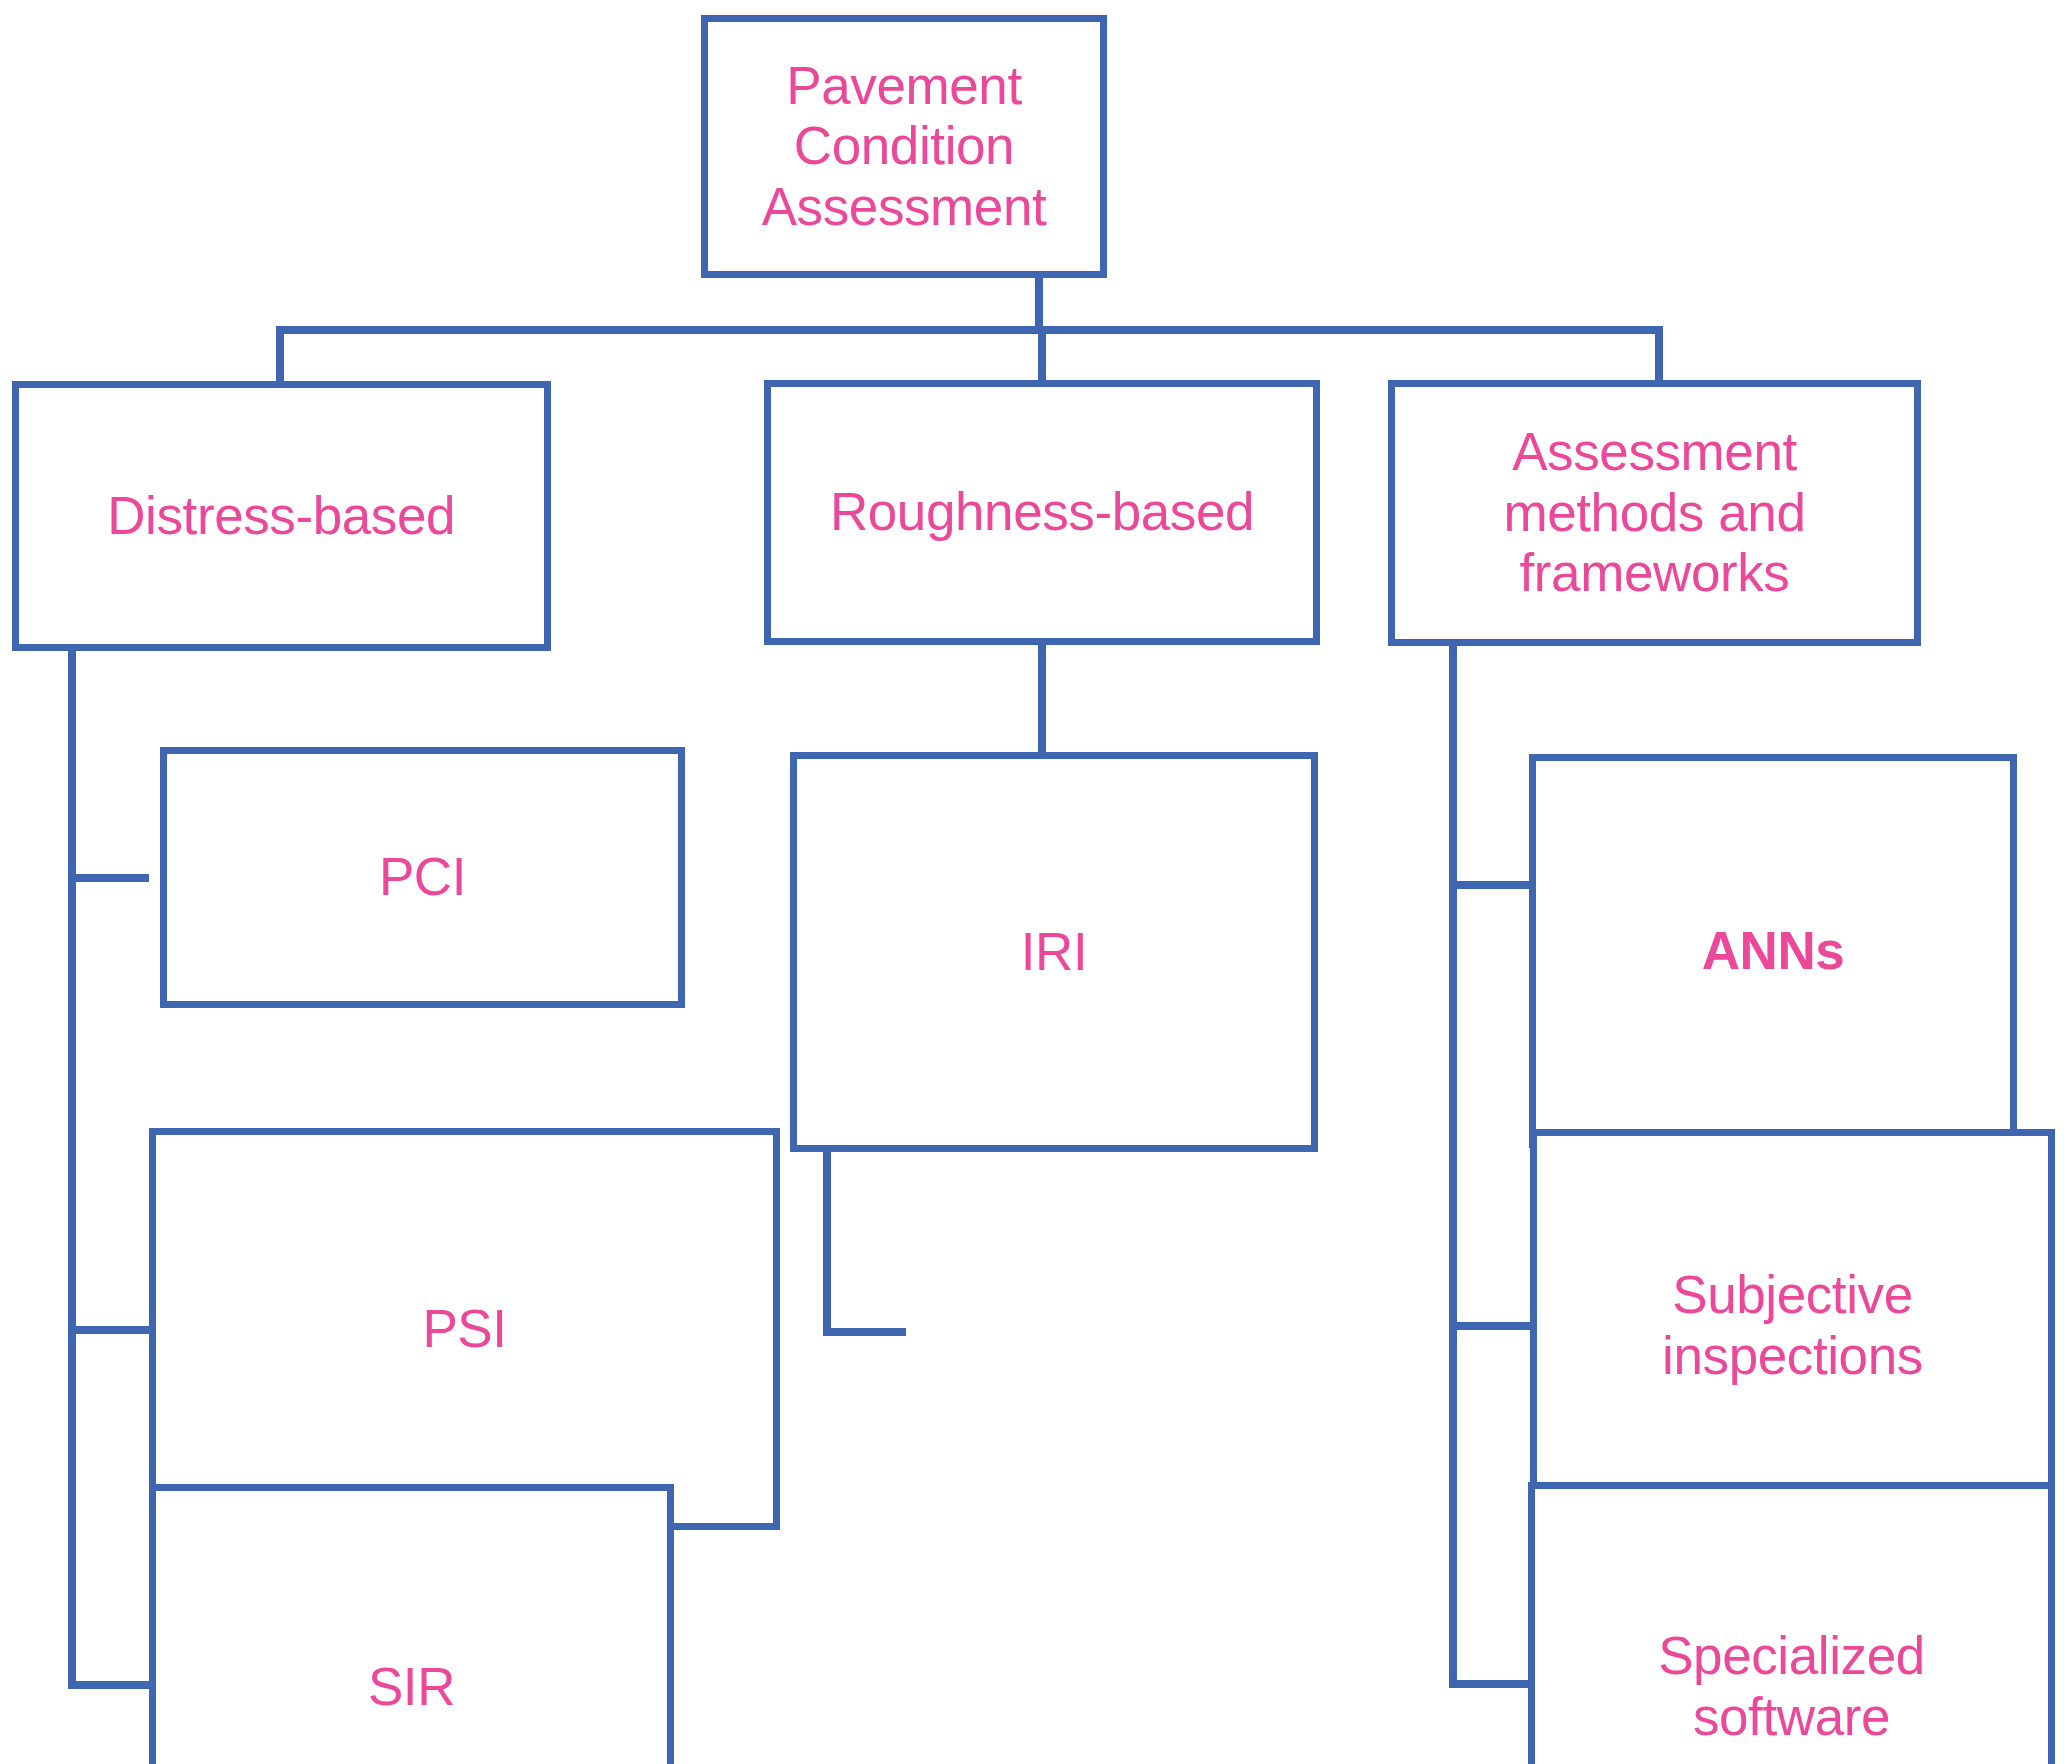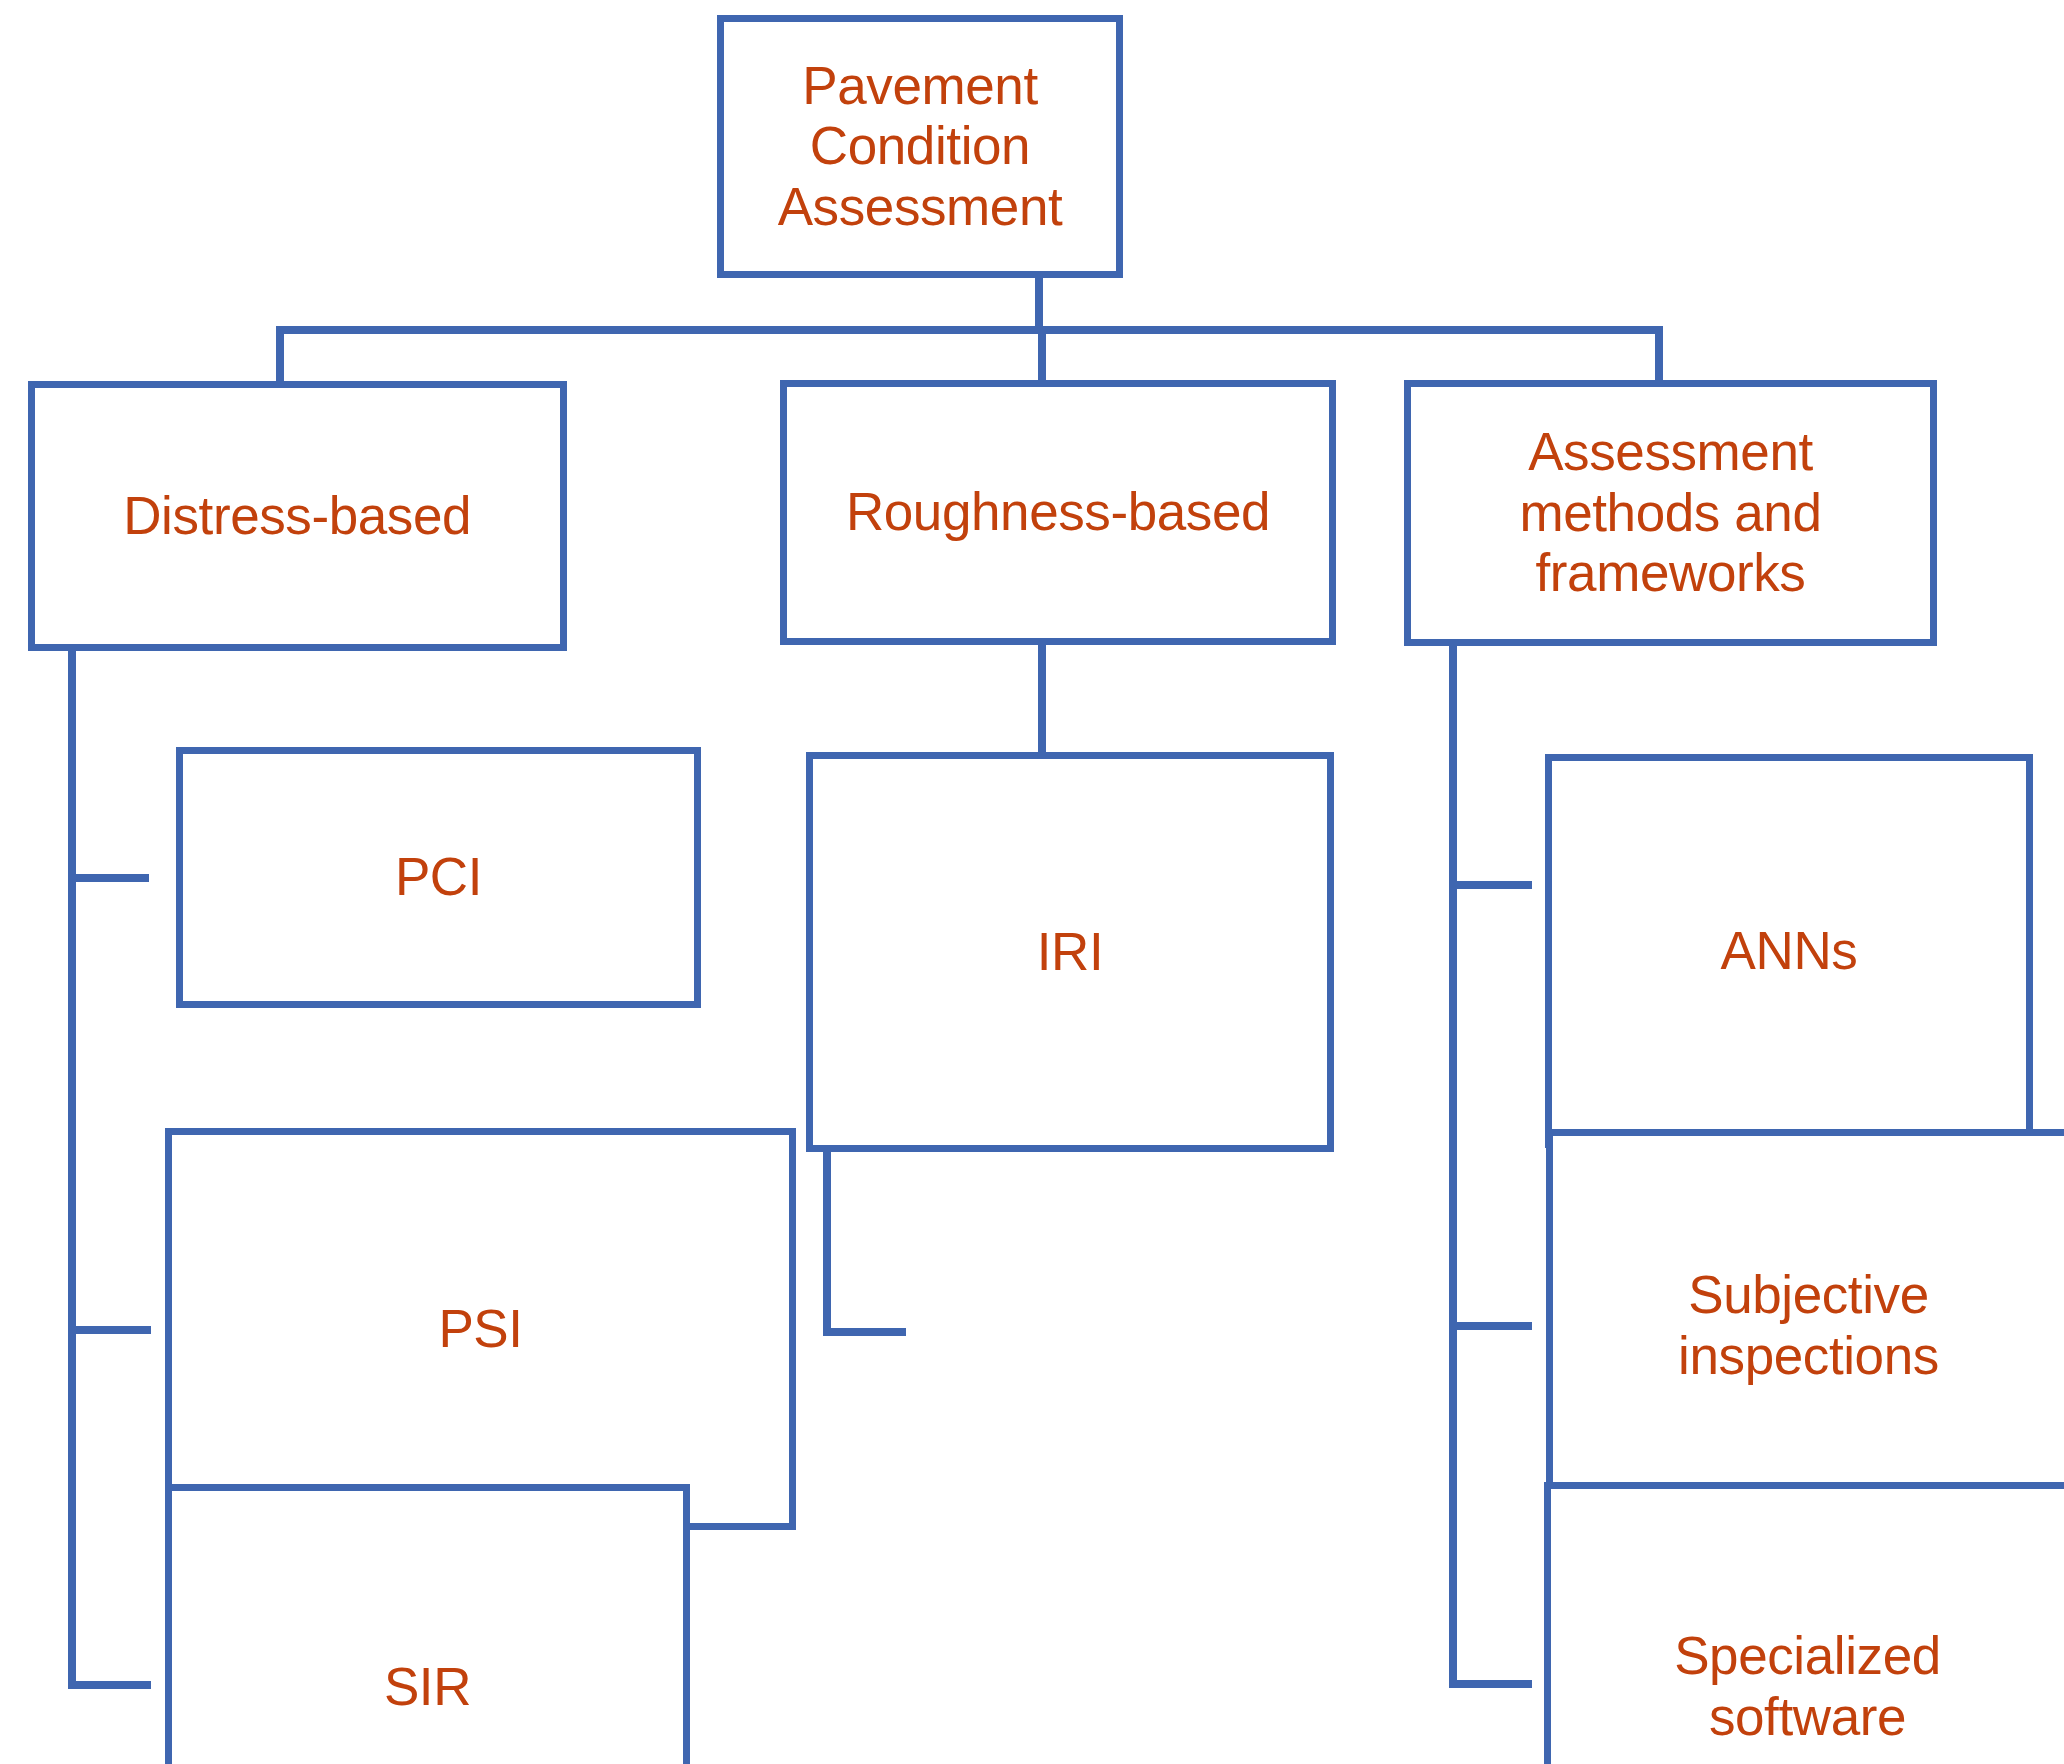--- a/index.html
+++ b/index.html
@@ -19,23 +19,22 @@
   }
   .node {
     position: absolute;
     box-sizing: border-box;
     border: 7.5px solid #3f66b0;
     background: #ffffff;
     display: flex;
     align-items: center;
     justify-content: center;
     text-align: center;
-    color: #c2410c;
+    color: #ec4899;
     z-index: 3;
-    margin-left: 16px;
   }
   .node .label {
     display: block;
     font-size: 53px;
     line-height: 1.14;
     letter-spacing: -0.4px;
     white-space: pre-line;
     padding: 0 11.7px;
   }
   
@@ -77,21 +76,21 @@
   #node-roughness  { left: 764px;  top: 380px;  width: 556px; height: 265px; }
   #node-assessment { left: 1388px; top: 380px;  width: 533px; height: 266px; }
 
   #node-pci        { left: 160px;  top: 747px;  width: 525px; height: 261px; }
   #node-psi        { left: 149px;  top: 1128px; width: 631px; height: 402px; }
   #node-sir        { left: 149px;  top: 1484px; width: 525px; height: 407px; }
 
   #node-iri        { left: 790px;  top: 752px;  width: 528px; height: 400px; }
   #node-rie        { left: 903px; top: 1130px; width: 527px; height: 407px; }
 
-  #node-anns       { left: 1529px; top: 754px;  width: 488px; height: 394px; }
+  #node-anns       { left: 1529px; top: 754px;  width: 488px; height: 394px; font-weight: bold; }
   #node-subjective { left: 1530px; top: 1129px; width: 525px; height: 393px; }
   #node-software   { left: 1528px; top: 1482px; width: 527px; height: 409px; }
 </style>
 </head>
 <body>
 
 <div id="canvas">
 
   <div class="conn v" id="trunk-root"></div>
   <div class="conn h" id="bus-level1"></div>

